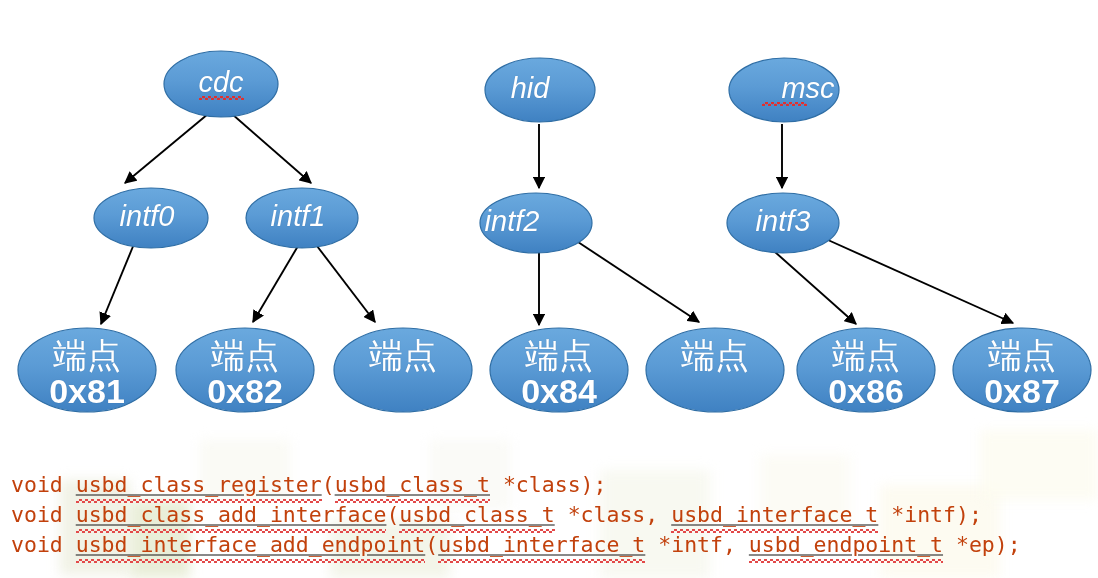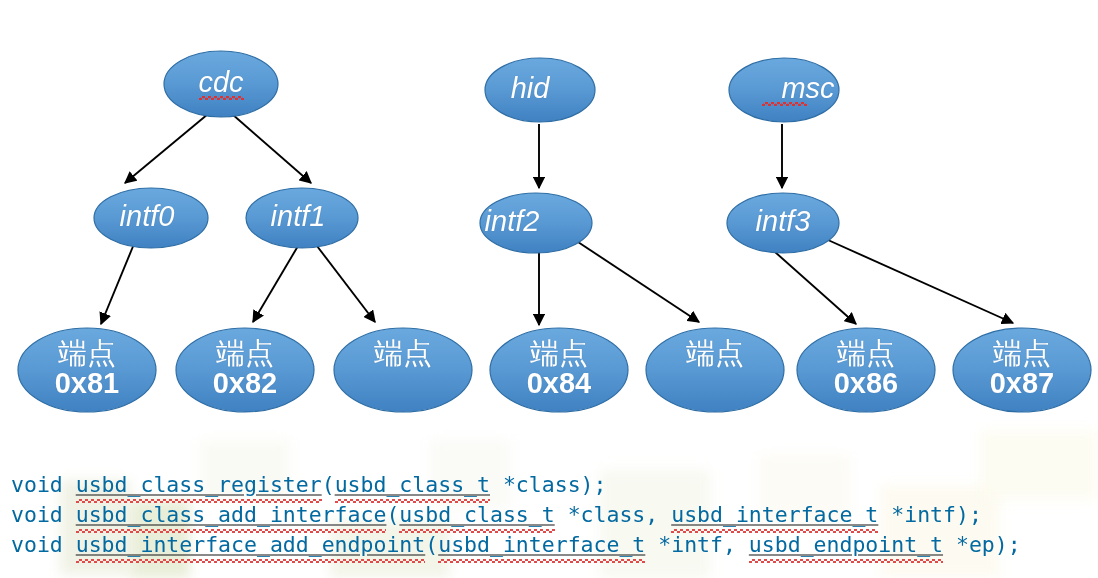--- a/index.html
+++ b/index.html
@@ -45,21 +45,21 @@
     line-height: 1.05;
     white-space: pre;
     pointer-events: none;
     text-shadow: 0 0 1px rgba(40,80,120,.35);
   }
   .node-label.one-line {
     font-size: 29px;
     font-style: italic;
   }
   .node-label.two-line {
-    font-size: 29px;
+    font-size: 34px;
   }
   .node-label .l1 { display: block; }
   .node-label .l2 { display: block; font-weight: bold; }
 
   
   .squiggle {
     position: absolute;
     height: 4px;
     background-image:
       radial-gradient(circle at 1.5px 3px, #e03030 1.3px, transparent 1.6px),
@@ -72,21 +72,21 @@
   
   #code {
     position: absolute;
     left: 0;
     top: 470px;
     width: 1098px;
     height: 108px;
     font-family: "DejaVu Sans Mono", "Liberation Mono", monospace;
     font-size: 21.5px;
     line-height: 30px;
-    color: #0369a1;
+    color: #c2410c;
     white-space: pre;
     letter-spacing: 0px;
   }
   .code-line {
     position: absolute;
     left: 11px;
     white-space: pre;
   }
   .code-line .ident {
     position: relative;

